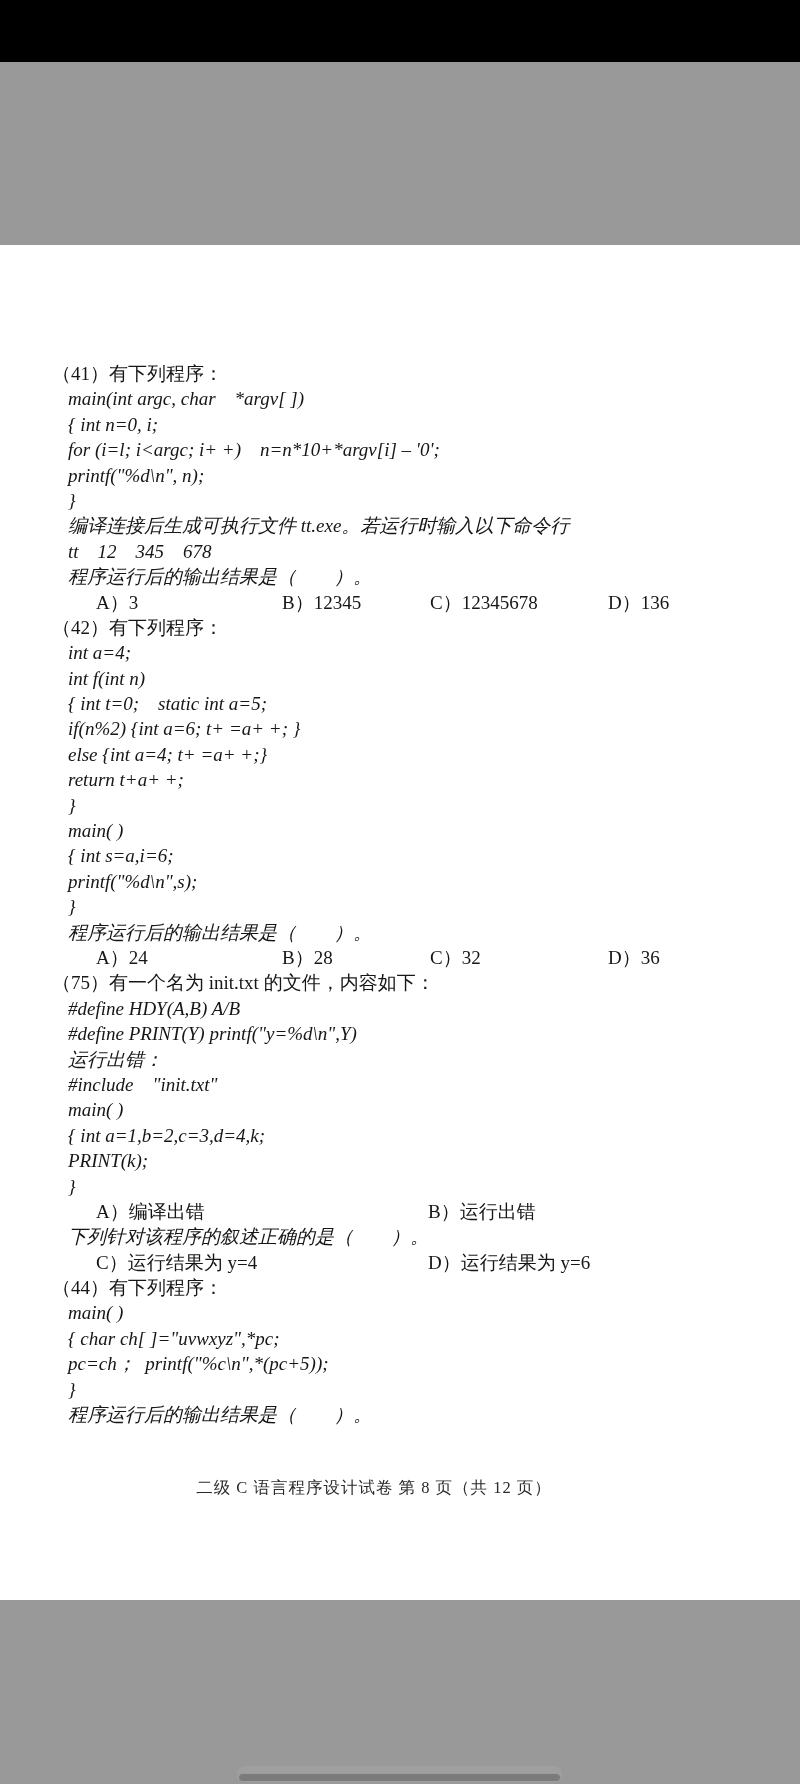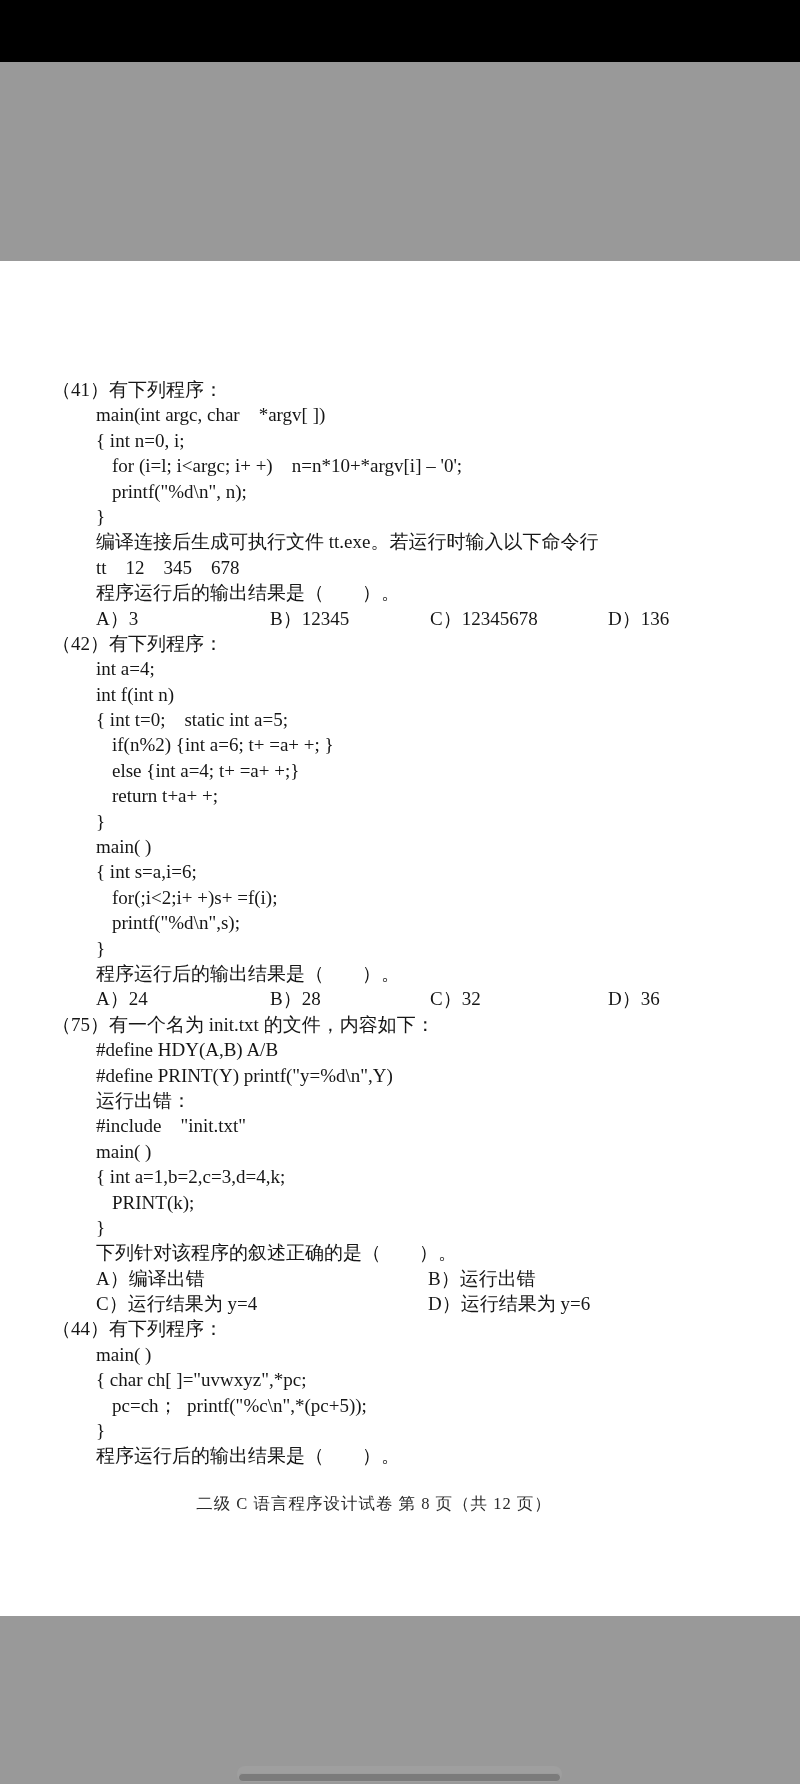--- a/index.html
+++ b/index.html
@@ -13,38 +13,37 @@
   .top-bar {
     position: absolute; left: 0; top: 0;
     width: 800px; height: 62px;
     background: #000000;
   }
   .viewer-bg { position: absolute; left: 0; top: 62px; width: 800px; height: 1722px; background: #999999; }
   .page {
     position: absolute; left: 0; top: 245px;
     width: 800px; height: 1355px;
     background: #ffffff;
-    margin-top: 16px;
   }
   .doc {
     position: absolute; left: 0; top: 116px; width: 800px;
     color: #161616;
   }
   .line {
     position: relative;
     height: 25.4px; line-height: 25.4px;
     font-size: 19px;
     white-space: pre;
   }
   .q  { padding-left: 52px; }
-  .c1 { padding-left: 96px; }
-  .c2 { padding-left: 112px; }
+  .c1 { padding-left: 68px; font-style: italic; }
+  .c2 { padding-left: 68px; font-style: italic; }
   .opts .opt { position: absolute; top: 0; white-space: pre; }
   .opts.cols4 .opt:nth-child(1) { left: 96px; }
-  .opts.cols4 .opt:nth-child(2) { left: 270px; }
+  .opts.cols4 .opt:nth-child(2) { left: 282px; }
   .opts.cols4 .opt:nth-child(3) { left: 430px; }
   .opts.cols4 .opt:nth-child(4) { left: 608px; }
   .opts.cols2 .opt:nth-child(1) { left: 96px; }
   .opts.cols2 .opt:nth-child(2) { left: 428px; }
   .footer {
     position: absolute; left: -26px; top: 1232px;
     width: 800px;
     text-align: center;
     font-size: 16.5px;
     color: #2a2a2a;
@@ -86,36 +85,35 @@
       <div class="line q">（42）有下列程序：</div>
       <div class="line c1">int a=4;</div>
       <div class="line c1">int f(int n)</div>
       <div class="line c1">{ int t=0;    static int a=5;</div>
       <div class="line c2">if(n%2) {int a=6; t+ =a+ +; }</div>
       <div class="line c2">else {int a=4; t+ =a+ +;}</div>
       <div class="line c2">return t+a+ +;</div>
       <div class="line c1">}</div>
       <div class="line c1">main( )</div>
       <div class="line c1">{ int s=a,i=6;</div>
-      <div class="line c2">for(;i&lt;2;i+ +)s+ =f(i);</div>
       <div class="line c2">printf("%d\n",s);</div>
       <div class="line c1">}</div>
       <div class="line c1">程序运行后的输出结果是（　　）。</div>
       <div class="line opts cols4"><span class="opt">A）24</span><span class="opt">B）28</span><span class="opt">C）32</span><span class="opt">D）36</span></div>
       <div class="line q">（75）有一个名为 init.txt 的文件，内容如下：</div>
       <div class="line c1">#define HDY(A,B) A/B</div>
       <div class="line c1">#define PRINT(Y) printf("y=%d\n",Y)</div>
       <div class="line c1">运行出错：</div>
       <div class="line c1">#include    "init.txt"</div>
       <div class="line c1">main( )</div>
       <div class="line c1">{ int a=1,b=2,c=3,d=4,k;</div>
       <div class="line c2">PRINT(k);</div>
       <div class="line c1">}</div>
+      <div class="line opts cols2"><span class="opt">A）编译出错</span><span class="opt">B）运行出错</span></div>
       <div class="line c1">下列针对该程序的叙述正确的是（　　）。</div>
-      <div class="line opts cols2"><span class="opt">A）编译出错</span><span class="opt">B）运行出错</span></div>
       <div class="line opts cols2"><span class="opt">C）运行结果为 y=4</span><span class="opt">D）运行结果为 y=6</span></div>
       <div class="line q">（44）有下列程序：</div>
       <div class="line c1">main( )</div>
       <div class="line c1">{ char ch[ ]="uvwxyz",*pc;</div>
       <div class="line c2">pc=ch；  printf("%c\n",*(pc+5));</div>
       <div class="line c1">}</div>
       <div class="line c1">程序运行后的输出结果是（　　）。</div>
     </div>
   <div class="footer">二级 C 语言程序设计试卷  第 8 页（共 12 页）</div>
 </div>

